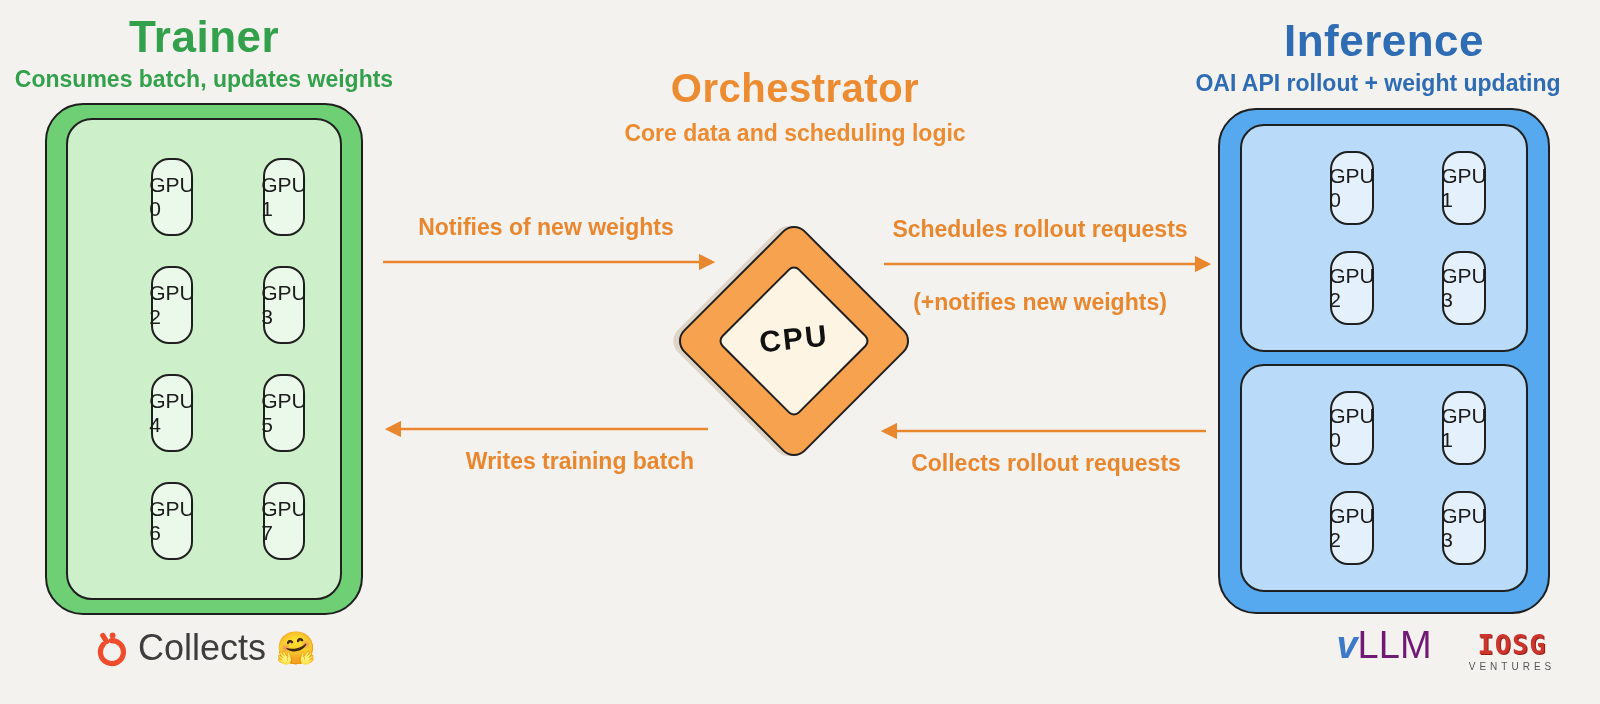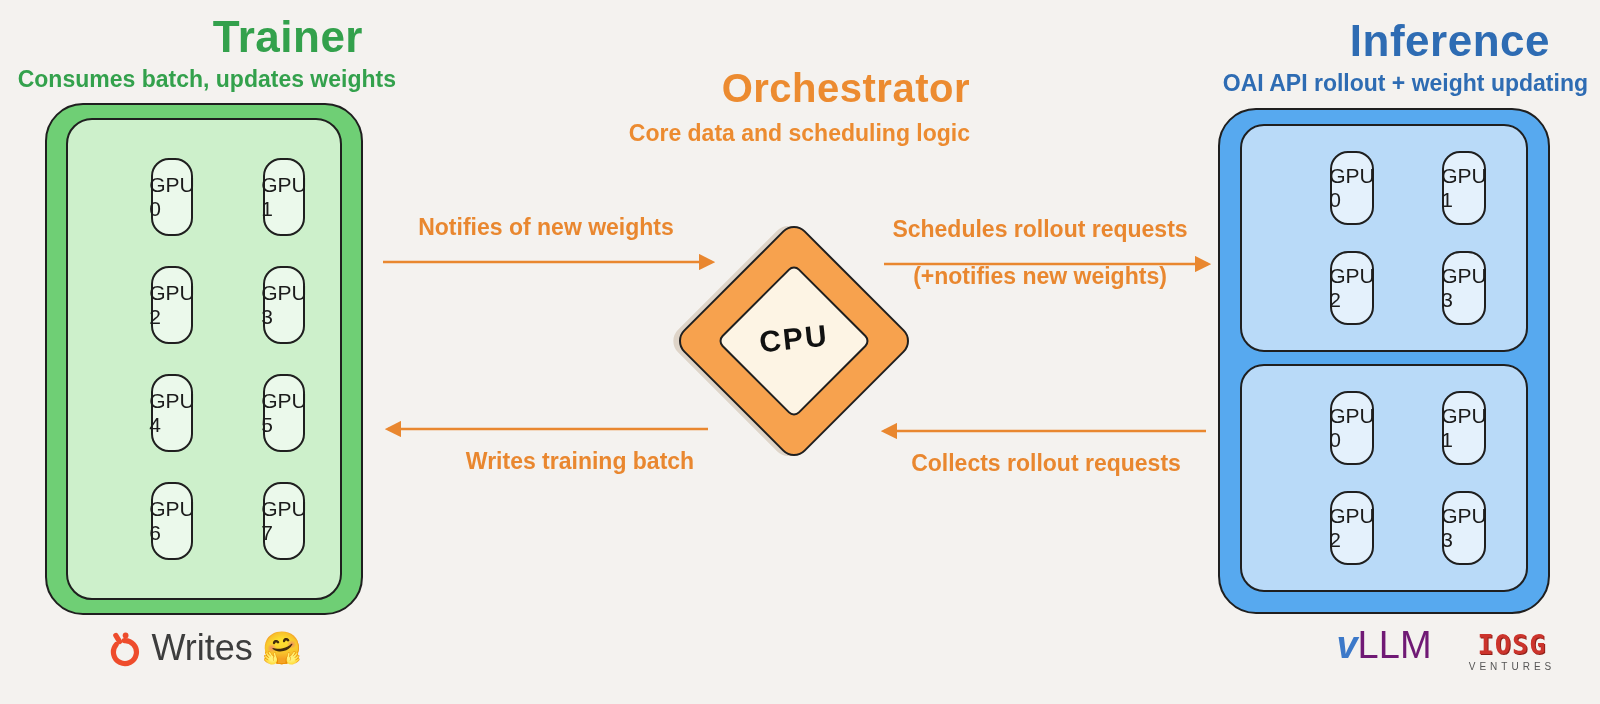--- a/index.html
+++ b/index.html
@@ -6,21 +6,21 @@
   html,body { width:100%; height:100%; }
   body {
     font-family: "Liberation Sans", sans-serif;
     background:#f4f2ef;
   }
   .canvas {
     position:relative; width:1600px; height:704px;
     background:#f4f2ef; overflow:hidden;
   }
   .abs { position:absolute; }
-  .center-text { text-align:right; }
+  .center-text { text-align:center; }
   .section-title { font-weight:700; letter-spacing:0.5px; }
   .section-sub   { font-weight:600; }
 
   
   .trainer-title   { left:45px; top:12px; width:318px; font-size:44px; color:#33a14c; }
   .trainer-sub     { left:12px; top:66px; width:384px; font-size:23px; color:#33a14c; }
   .trainer-box {
     left:45px; top:103px; width:318px; height:512px;
     background:#6fcf75; border:2px solid #1f1f1f; border-radius:38px;
   }
@@ -69,21 +69,21 @@
   }
 
   
   .arrow-layer { position:absolute; left:0; top:0; pointer-events:none; }
   .arrow-label {
     position:absolute; transform:translate(-50%,-50%);
     white-space:nowrap; color:#e9872f; font-size:23px; font-weight:600;
   }
   .lbl-notify    { left:546px;  top:227px; }
   .lbl-schedule  { left:1040px; top:229px; }
-  .lbl-schednote { left:1040px; top:276px; }
+  .lbl-schednote { left:1040px; top:302px; }
   .lbl-collect   { left:1046px; top:463px; }
   .lbl-writes    { left:580px;  top:461px; }
 
   
   .inf-title { left:1218px; top:16px; width:332px; font-size:44px; color:#2e6cb3; }
   .inf-sub   { left:1168px; top:70px; width:420px; font-size:23px; color:#2e6cb3; }
   .inf-box {
     left:1218px; top:108px; width:332px; height:506px;
     background:#57a9ef; border:2px solid #1f1f1f; border-radius:38px;
   }
@@ -156,21 +156,21 @@
         </div>
     </div>
   </div>
 
   <div class="abs trainer-footer">
     <svg width="36" height="38" viewBox="0 0 36 38">
       <path d="M19.2 11.6 A11.5 11.5 0 1 1 11.2 15.6" fill="none" stroke="#ee4c2c" stroke-width="5.2" stroke-linecap="round"></path>
       <line x1="14.6" y1="12.6" x2="10.8" y2="6.4" stroke="#ee4c2c" stroke-width="5.2" stroke-linecap="round"></line>
       <circle cx="20.6" cy="6.4" r="2.9" fill="#ee4c2c"></circle>
     </svg>
-    <span class="pytorch-label">Writes</span>
+    <span class="pytorch-label">Collects</span>
     <span class="hf-emoji">🤗</span>
   </div>
 
   <div class="abs center-text section-title orch-title">Orchestrator</div>
   <div class="abs center-text section-sub orch-sub">Core data and scheduling logic</div>
 
   <div class="abs diamond-outer"></div>
   <div class="abs diamond-inner"></div>
   <div class="abs cpu-label">CPU</div>
 

